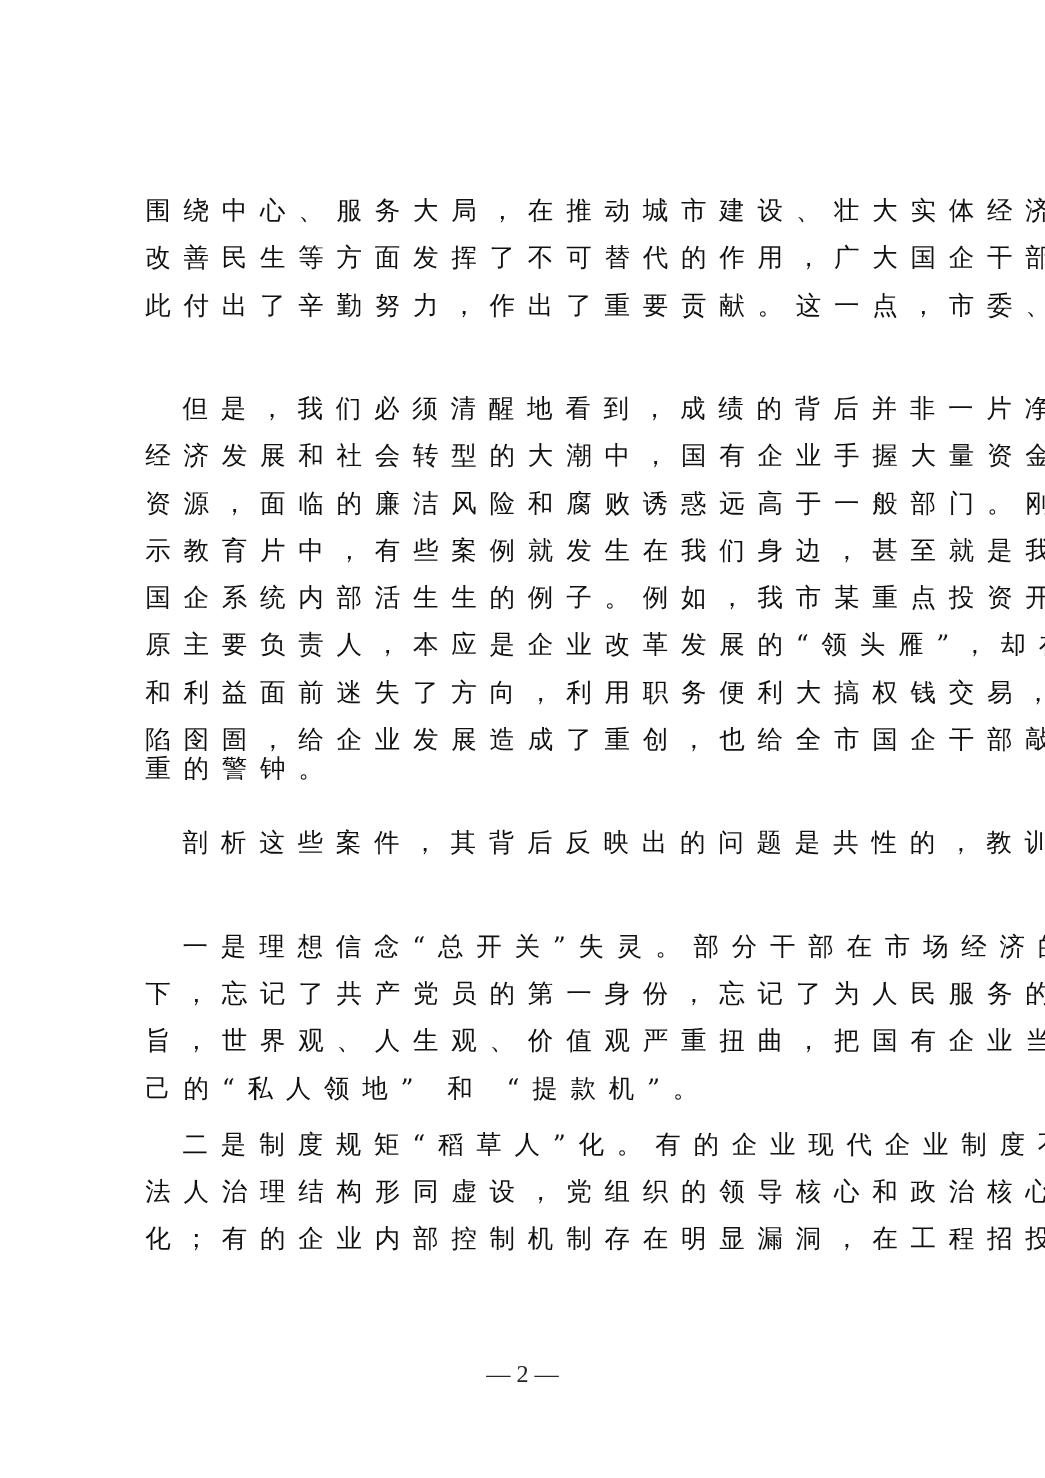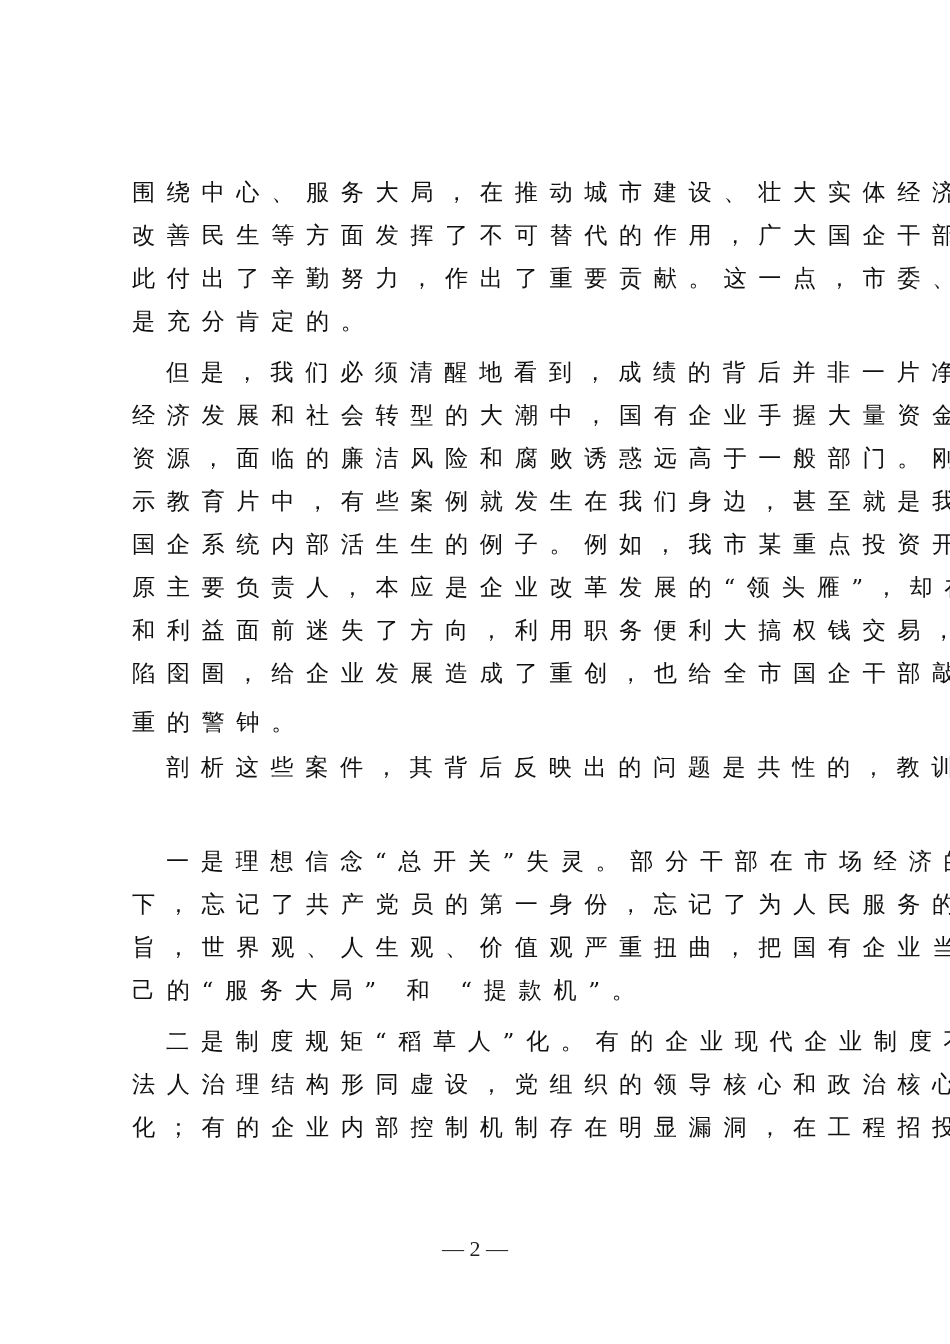--- a/index.html
+++ b/index.html
@@ -27,33 +27,32 @@
     color: #222;
   }
 </style>
 </head>
 <body>
 
 <div class="page">
   <div class="line" style="top:170px">围绕中心、服务大局，在推动城市建设、壮大实体经济、保障</div>
   <div class="line" style="top:213px">改善民生等方面发挥了不可替代的作用，广大国企干部职工为</div>
   <div class="line" style="top:256px">此付出了辛勤努力，作出了重要贡献。这一点，市委、市政府</div>
-  <div class="line" style="top:299px">是充分肯定的。</div>
   <div class="line indent" style="top:350px">但是，我们必须清醒地看到，成绩的背后并非一片净土。在</div>
   <div class="line" style="top:393px">经济发展和社会转型的大潮中，国有企业手握大量资金、资产、</div>
   <div class="line" style="top:436px">资源，面临的廉洁风险和腐败诱惑远高于一般部门。刚才的警</div>
   <div class="line" style="top:479px">示教育片中，有些案例就发生在我们身边，甚至就是我们市属</div>
   <div class="line" style="top:522px">国企系统内部活生生的例子。例如，我市某重点投资开发公司</div>
   <div class="line" style="top:565px">原主要负责人，本应是企业改革发展的“领头雁”，却在权力</div>
   <div class="line" style="top:608px">和利益面前迷失了方向，利用职务便利大搞权钱交易，最终身</div>
   <div class="line" style="top:651px">陷囹圄，给企业发展造成了重创，也给全市国企干部敲响了沉</div>
-  <div class="line" style="top:700px">重的警钟。</div>
+  <div class="line" style="top:677px">重的警钟。</div>
   <div class="line indent" style="top:745px">剖析这些案件，其背后反映出的问题是共性的，教训是极其</div>
   <div class="line indent" style="top:839px">一是理想信念“总开关”失灵。部分干部在市场经济的冲击</div>
   <div class="line" style="top:882px">下，忘记了共产党员的第一身份，忘记了为人民服务的根本宗</div>
   <div class="line" style="top:925px">旨，世界观、人生观、价值观严重扭曲，把国有企业当成了自</div>
-  <div class="line" style="top:968px">己的“服务大局” 和 “提款机”。</div>
+  <div class="line" style="top:968px">己的“私人领地” 和 “提款机”。</div>
   <div class="line indent" style="top:1019px">二是制度规矩“稻草人”化。有的企业现代企业制度不健全，</div>
   <div class="line" style="top:1062px">法人治理结构形同虚设，党组织的领导核心和政治核心作用弱</div>
   <div class="line" style="top:1105px">化；有的企业内部控制机制存在明显漏洞，在工程招投标、物</div>
 
   <div class="footer">— 2 —</div>
 </div>
 
 </body></html>

